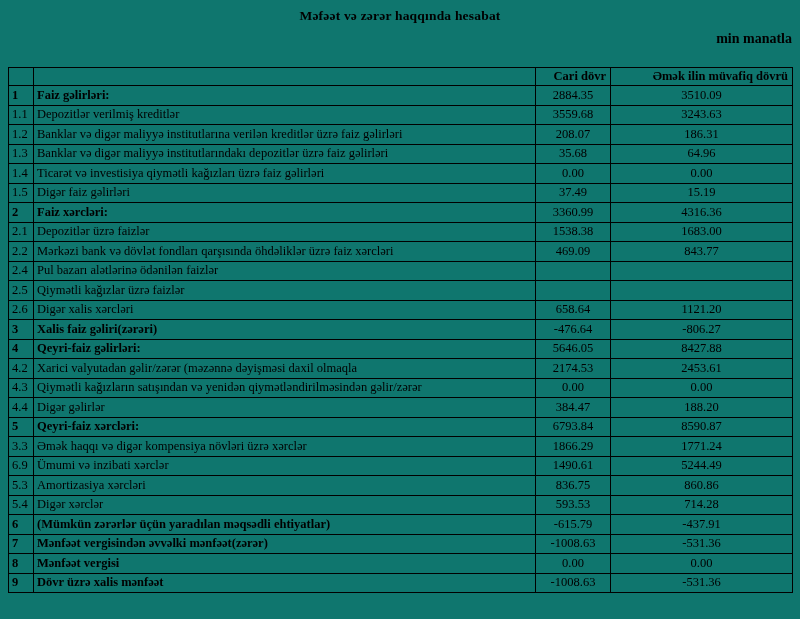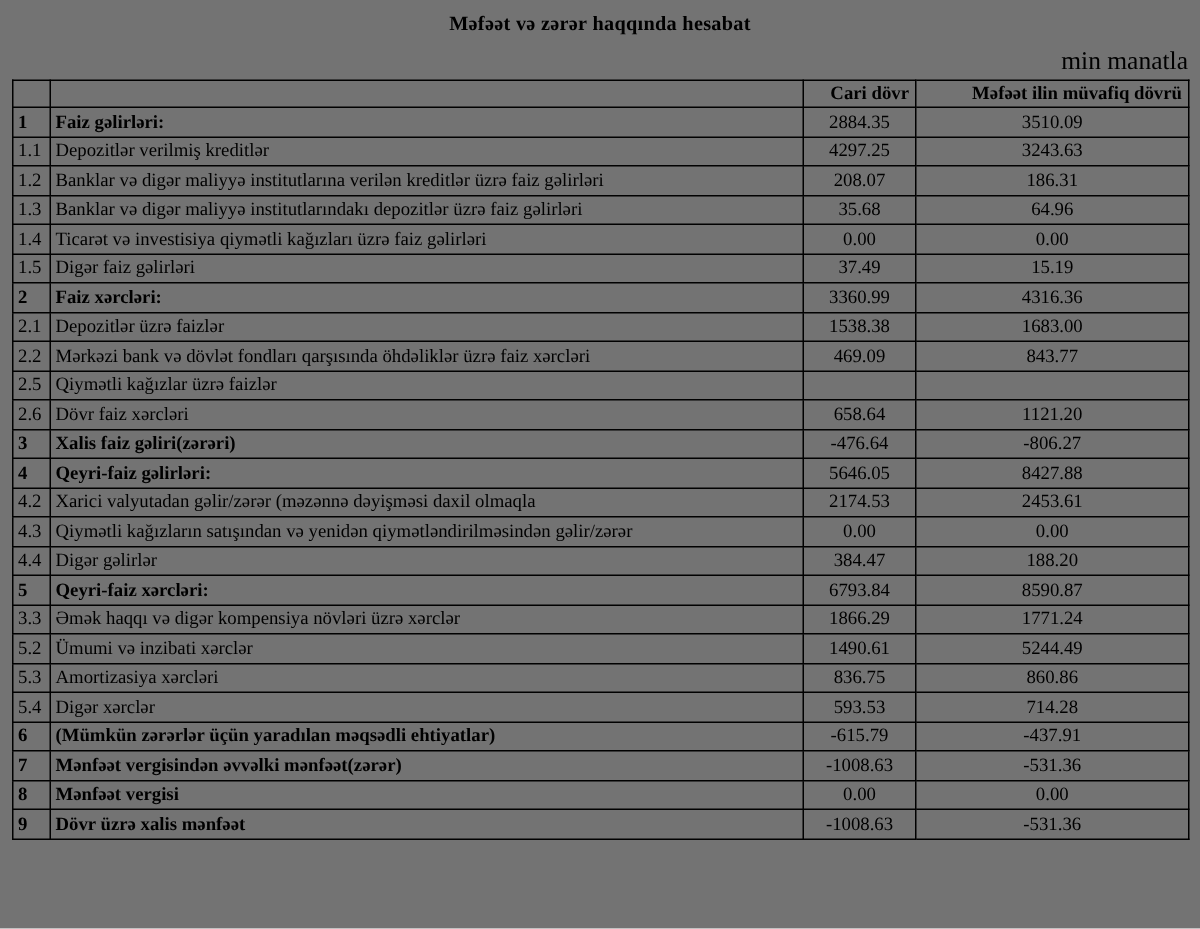--- a/index.html
+++ b/index.html
@@ -1,38 +1,38 @@
 <!DOCTYPE html>
 <html><head>
 <meta charset="utf-8">
 <style>
   html, body { margin: 0; padding: 0; background: #ffffff; }
   .page {
     width: 800px;
     height: 619px;
-    background: #737373;
+    background: #0f766e;
     font-family: "Liberation Serif", serif;
     color: #000000;
     position: relative;
     overflow: hidden;
   }
   .report-title {
     text-align: center;
     font-weight: bold;
     font-size: 13.5px;
     padding-top: 8px;
     letter-spacing: 0.2px;
   }
   .unit-note {
     text-align: right;
-    font-weight: normal;
-    font-size: 17px;
+    font-weight: bold;
+    font-size: 14px;
     padding-right: 8px;
     margin-top: 7px;
-    margin-bottom: 2px;
+    margin-bottom: 20px;
   }
   table.report {
     border-collapse: collapse;
     table-layout: fixed;
     margin-left: 8px;
     width: 784px;
     font-size: 12.5px;
   }
   col.c-num  { width: 25px; }
   col.c-label{ width: 502px; }
@@ -70,34 +70,34 @@
       <col class="c-num">
       <col class="c-label">
       <col class="c-cur">
       <col class="c-prev">
     </colgroup>
     <thead>
       <tr>
         <th></th>
         <th></th>
         <th>Cari dövr</th>
-        <th>Məfəət ilin müvafiq dövrü</th>
+        <th>Əmək ilin müvafiq dövrü</th>
       </tr>
     </thead>
     <tbody>
         <tr class="bold">
       <td class="cell-num">1</td>
       <td class="cell-label">Faiz gəlirləri:</td>
       <td class="cell-val">2884.35</td>
       <td class="cell-val">3510.09</td>
     </tr>
         <tr>
       <td class="cell-num">1.1</td>
       <td class="cell-label">Depozitlər verilmiş kreditlər</td>
-      <td class="cell-val">4297.25</td>
+      <td class="cell-val">3559.68</td>
       <td class="cell-val">3243.63</td>
     </tr>
         <tr>
       <td class="cell-num">1.2</td>
       <td class="cell-label">Banklar və digər maliyyə institutlarına verilən kreditlər üzrə faiz gəlirləri</td>
       <td class="cell-val">208.07</td>
       <td class="cell-val">186.31</td>
     </tr>
         <tr>
       <td class="cell-num">1.3</td>
@@ -129,28 +129,34 @@
       <td class="cell-val">1538.38</td>
       <td class="cell-val">1683.00</td>
     </tr>
         <tr>
       <td class="cell-num">2.2</td>
       <td class="cell-label">Mərkəzi bank və dövlət fondları qarşısında öhdəliklər üzrə faiz xərcləri</td>
       <td class="cell-val">469.09</td>
       <td class="cell-val">843.77</td>
     </tr>
         <tr>
+      <td class="cell-num">2.4</td>
+      <td class="cell-label">Pul bazarı alətlərinə ödənilən faizlər</td>
+      <td class="cell-val"></td>
+      <td class="cell-val"></td>
+    </tr>
+        <tr>
       <td class="cell-num">2.5</td>
       <td class="cell-label">Qiymətli kağızlar üzrə faizlər</td>
       <td class="cell-val"></td>
       <td class="cell-val"></td>
     </tr>
         <tr>
       <td class="cell-num">2.6</td>
-      <td class="cell-label">Dövr faiz xərcləri</td>
+      <td class="cell-label">Digər xalis xərcləri</td>
       <td class="cell-val">658.64</td>
       <td class="cell-val">1121.20</td>
     </tr>
         <tr class="bold">
       <td class="cell-num">3</td>
       <td class="cell-label">Xalis faiz gəliri(zərəri)</td>
       <td class="cell-val">-476.64</td>
       <td class="cell-val">-806.27</td>
     </tr>
         <tr class="bold">
@@ -183,21 +189,21 @@
       <td class="cell-val">6793.84</td>
       <td class="cell-val">8590.87</td>
     </tr>
         <tr>
       <td class="cell-num">3.3</td>
       <td class="cell-label">Əmək haqqı və digər kompensiya növləri üzrə xərclər</td>
       <td class="cell-val">1866.29</td>
       <td class="cell-val">1771.24</td>
     </tr>
         <tr>
-      <td class="cell-num">5.2</td>
+      <td class="cell-num">6.9</td>
       <td class="cell-label">Ümumi və inzibati xərclər</td>
       <td class="cell-val">1490.61</td>
       <td class="cell-val">5244.49</td>
     </tr>
         <tr>
       <td class="cell-num">5.3</td>
       <td class="cell-label">Amortizasiya xərcləri</td>
       <td class="cell-val">836.75</td>
       <td class="cell-val">860.86</td>
     </tr>

